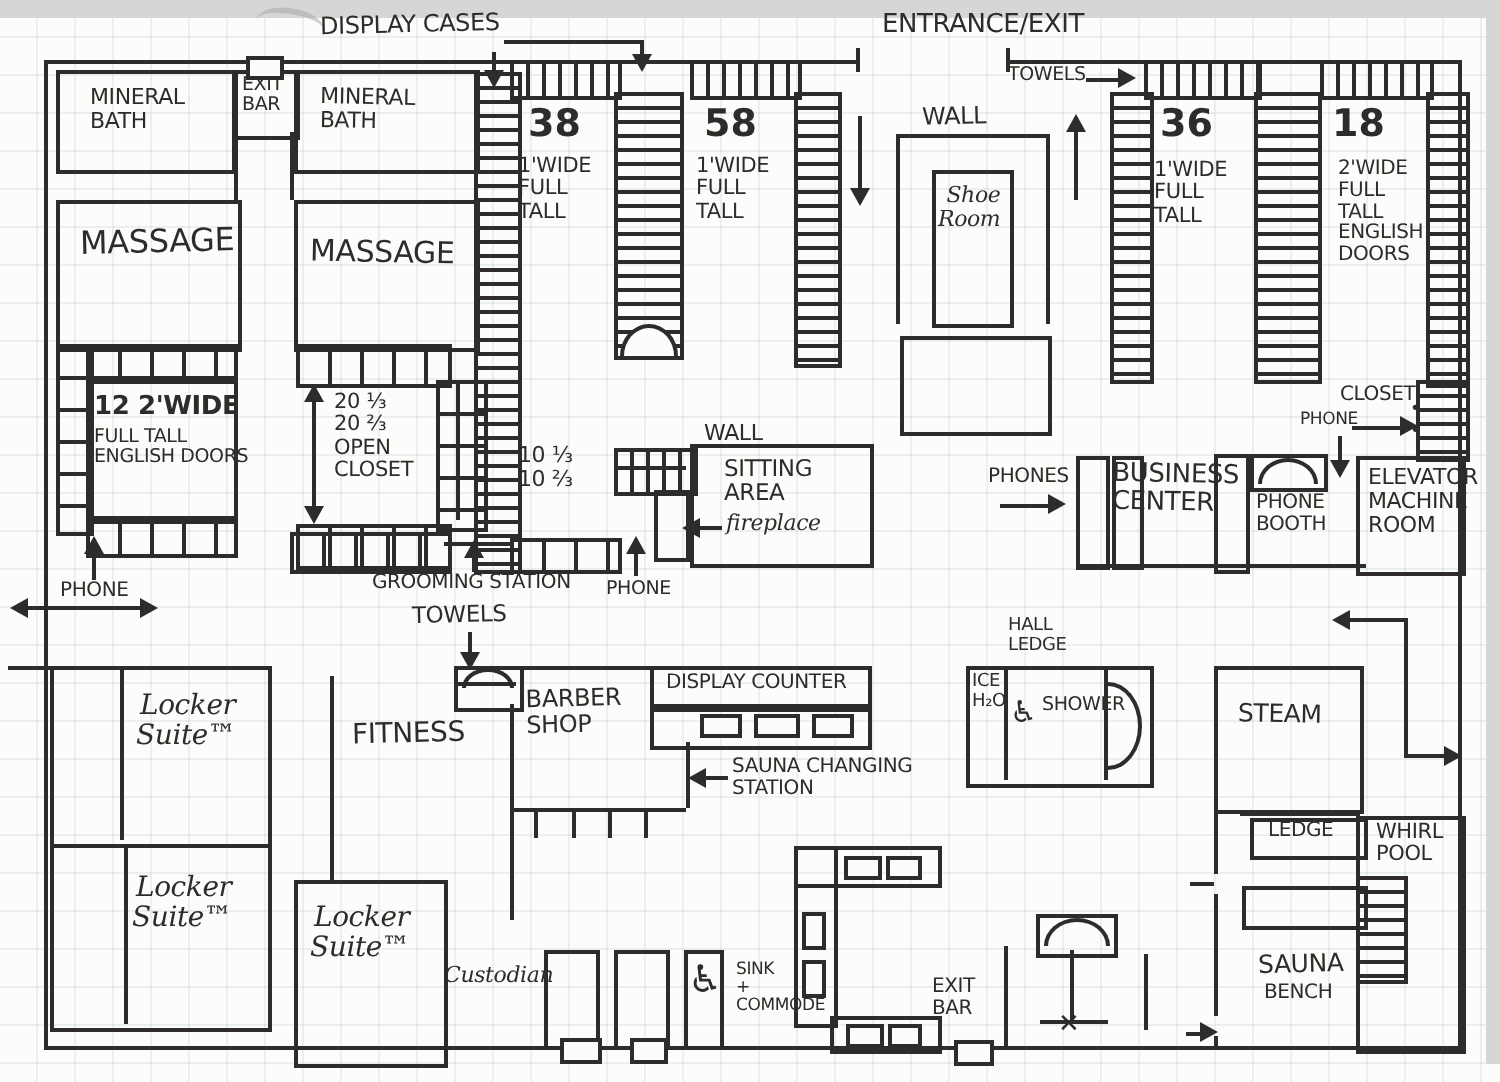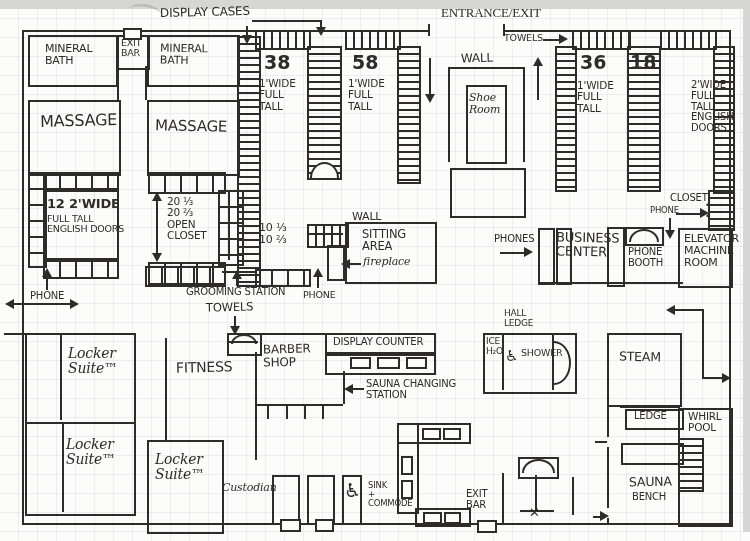--- a/index.html
+++ b/index.html
@@ -16,21 +16,21 @@
   .lad-v{position:absolute;border:2px solid var(--ink,#2e2c2a);
          background:repeating-linear-gradient(to bottom,transparent 0 5px,var(--ink,#2e2c2a) 5px 7px);}
   .lad-h{position:absolute;border:2px solid var(--ink,#2e2c2a);
          background:repeating-linear-gradient(to right,transparent 0 6px,var(--ink,#2e2c2a) 6px 8px);}
   .cells-h{position:absolute;border:2px solid var(--ink,#2e2c2a);
          background:repeating-linear-gradient(to right,transparent 0 14px,var(--ink,#2e2c2a) 14px 16px);}
   .cells-v{position:absolute;border:2px solid var(--ink,#2e2c2a);
          background:repeating-linear-gradient(to bottom,transparent 0 14px,var(--ink,#2e2c2a) 14px 16px);}
   .lbl{position:absolute;white-space:pre-line;line-height:1.08;font-size:11px;letter-spacing:-.2px;}
   .num{font-size:19px;font-weight:bold;letter-spacing:0;}
-  .cur{font-family:"DejaVu Serif",serif;font-style:italic;}
+  .cur{font-family:"DejaVu Serif",serif;font-style:italic;text-align:right;}
   .tri{position:absolute;width:0;height:0;}
   .tu{border-left:5px solid transparent;border-right:5px solid transparent;border-bottom:9px solid var(--ink,#2e2c2a);}
   .td{border-left:5px solid transparent;border-right:5px solid transparent;border-top:9px solid var(--ink,#2e2c2a);}
   .tl{border-top:5px solid transparent;border-bottom:5px solid transparent;border-right:9px solid var(--ink,#2e2c2a);}
   .tr{border-top:5px solid transparent;border-bottom:5px solid transparent;border-left:9px solid var(--ink,#2e2c2a);}
   .icon{position:absolute;line-height:1;}
   .arcTop{position:absolute;border:2px solid var(--ink,#2e2c2a);border-bottom:none;
           border-radius:50% 50% 0 0 / 100% 100% 0 0;background:transparent;}
   .arcRight{position:absolute;border:2px solid var(--ink,#2e2c2a);border-left:none;
           border-radius:0 100% 100% 0 / 0 50% 50% 0;background:transparent;}
@@ -55,21 +55,21 @@
   <div class="vl" style="left:428px;top:24px;height:12px;"></div>
   <div class="vl" style="left:503px;top:24px;height:12px;"></div>
 
   <div class="lbl rA" style="left:160px;top:6px;font-size:12px;">DISPLAY CASES</div>
   <div class="hl" style="left:252px;top:20px;width:70px;"></div>
   <div class="vl" style="left:320px;top:20px;height:8px;"></div>
   <div class="tri td" style="left:316px;top:27px;"></div>
   <div class="vl" style="left:246px;top:26px;height:10px;"></div>
   <div class="tri td" style="left:242px;top:35px;"></div>
 
-  <div class="lbl" style="left:441px;top:6px;font-size:13px;font-family:Liberation Serif, serif;">ENTRANCE/EXIT</div>
+  <div class="lbl" style="left:441px;top:6px;font-size:13px;">ENTRANCE/EXIT</div>
   <div class="lbl" style="left:504px;top:33px;font-size:9.5px;">TOWELS</div>
   <div class="hl" style="left:543px;top:39px;width:18px;"></div>
   <div class="tri tr" style="left:559px;top:34px;"></div>
 
   <div class="vl" style="left:429px;top:58px;height:38px;"></div>
   <div class="tri td" style="left:425px;top:94px;"></div>
   <div class="vl" style="left:537px;top:62px;height:38px;"></div>
   <div class="tri tu" style="left:533px;top:57px;"></div>
 
   <div class="box" style="left:28px;top:35px;width:86px;height:48px;"></div>
@@ -142,22 +142,22 @@
   <div class="lad-v" style="left:555px;top:46px;width:18px;height:142px;"></div>
   <div class="lad-h" style="left:572px;top:30px;width:55px;height:16px;"></div>
   <div class="lad-v" style="left:627px;top:46px;width:30px;height:142px;"></div>
   <div class="lad-h" style="left:660px;top:30px;width:53px;height:16px;"></div>
   <div class="lad-v" style="left:713px;top:46px;width:18px;height:144px;"></div>
   <div class="lad-v" style="left:708px;top:190px;width:23px;height:37px;"></div>
   <div class="lbl num" style="left:580px;top:52px;">36</div>
   <div class="lbl" style="left:577px;top:80px;font-size:10.5px;">1'WIDE
 FULL
 TALL</div>
-  <div class="lbl num" style="left:630px;top:52px;">18</div>
-  <div class="lbl" style="left:691px;top:80px;font-size:10px;">2'WIDE
+  <div class="lbl num" style="left:666px;top:52px;">18</div>
+  <div class="lbl" style="left:669px;top:80px;font-size:10px;">2'WIDE
 FULL
 TALL
 ENGLISH
 DOORS</div>
 
   <div class="lbl" style="left:670px;top:193px;font-size:10px;">CLOSET</div>
   <div class="lbl" style="left:650px;top:206px;font-size:8.5px;">PHONE</div>
   <div class="hl" style="left:676px;top:213px;width:26px;"></div>
   <div class="tri tr" style="left:700px;top:208px;"></div>
   <div class="icon" style="left:705px;top:201px;font-size:9px;">•</div>

